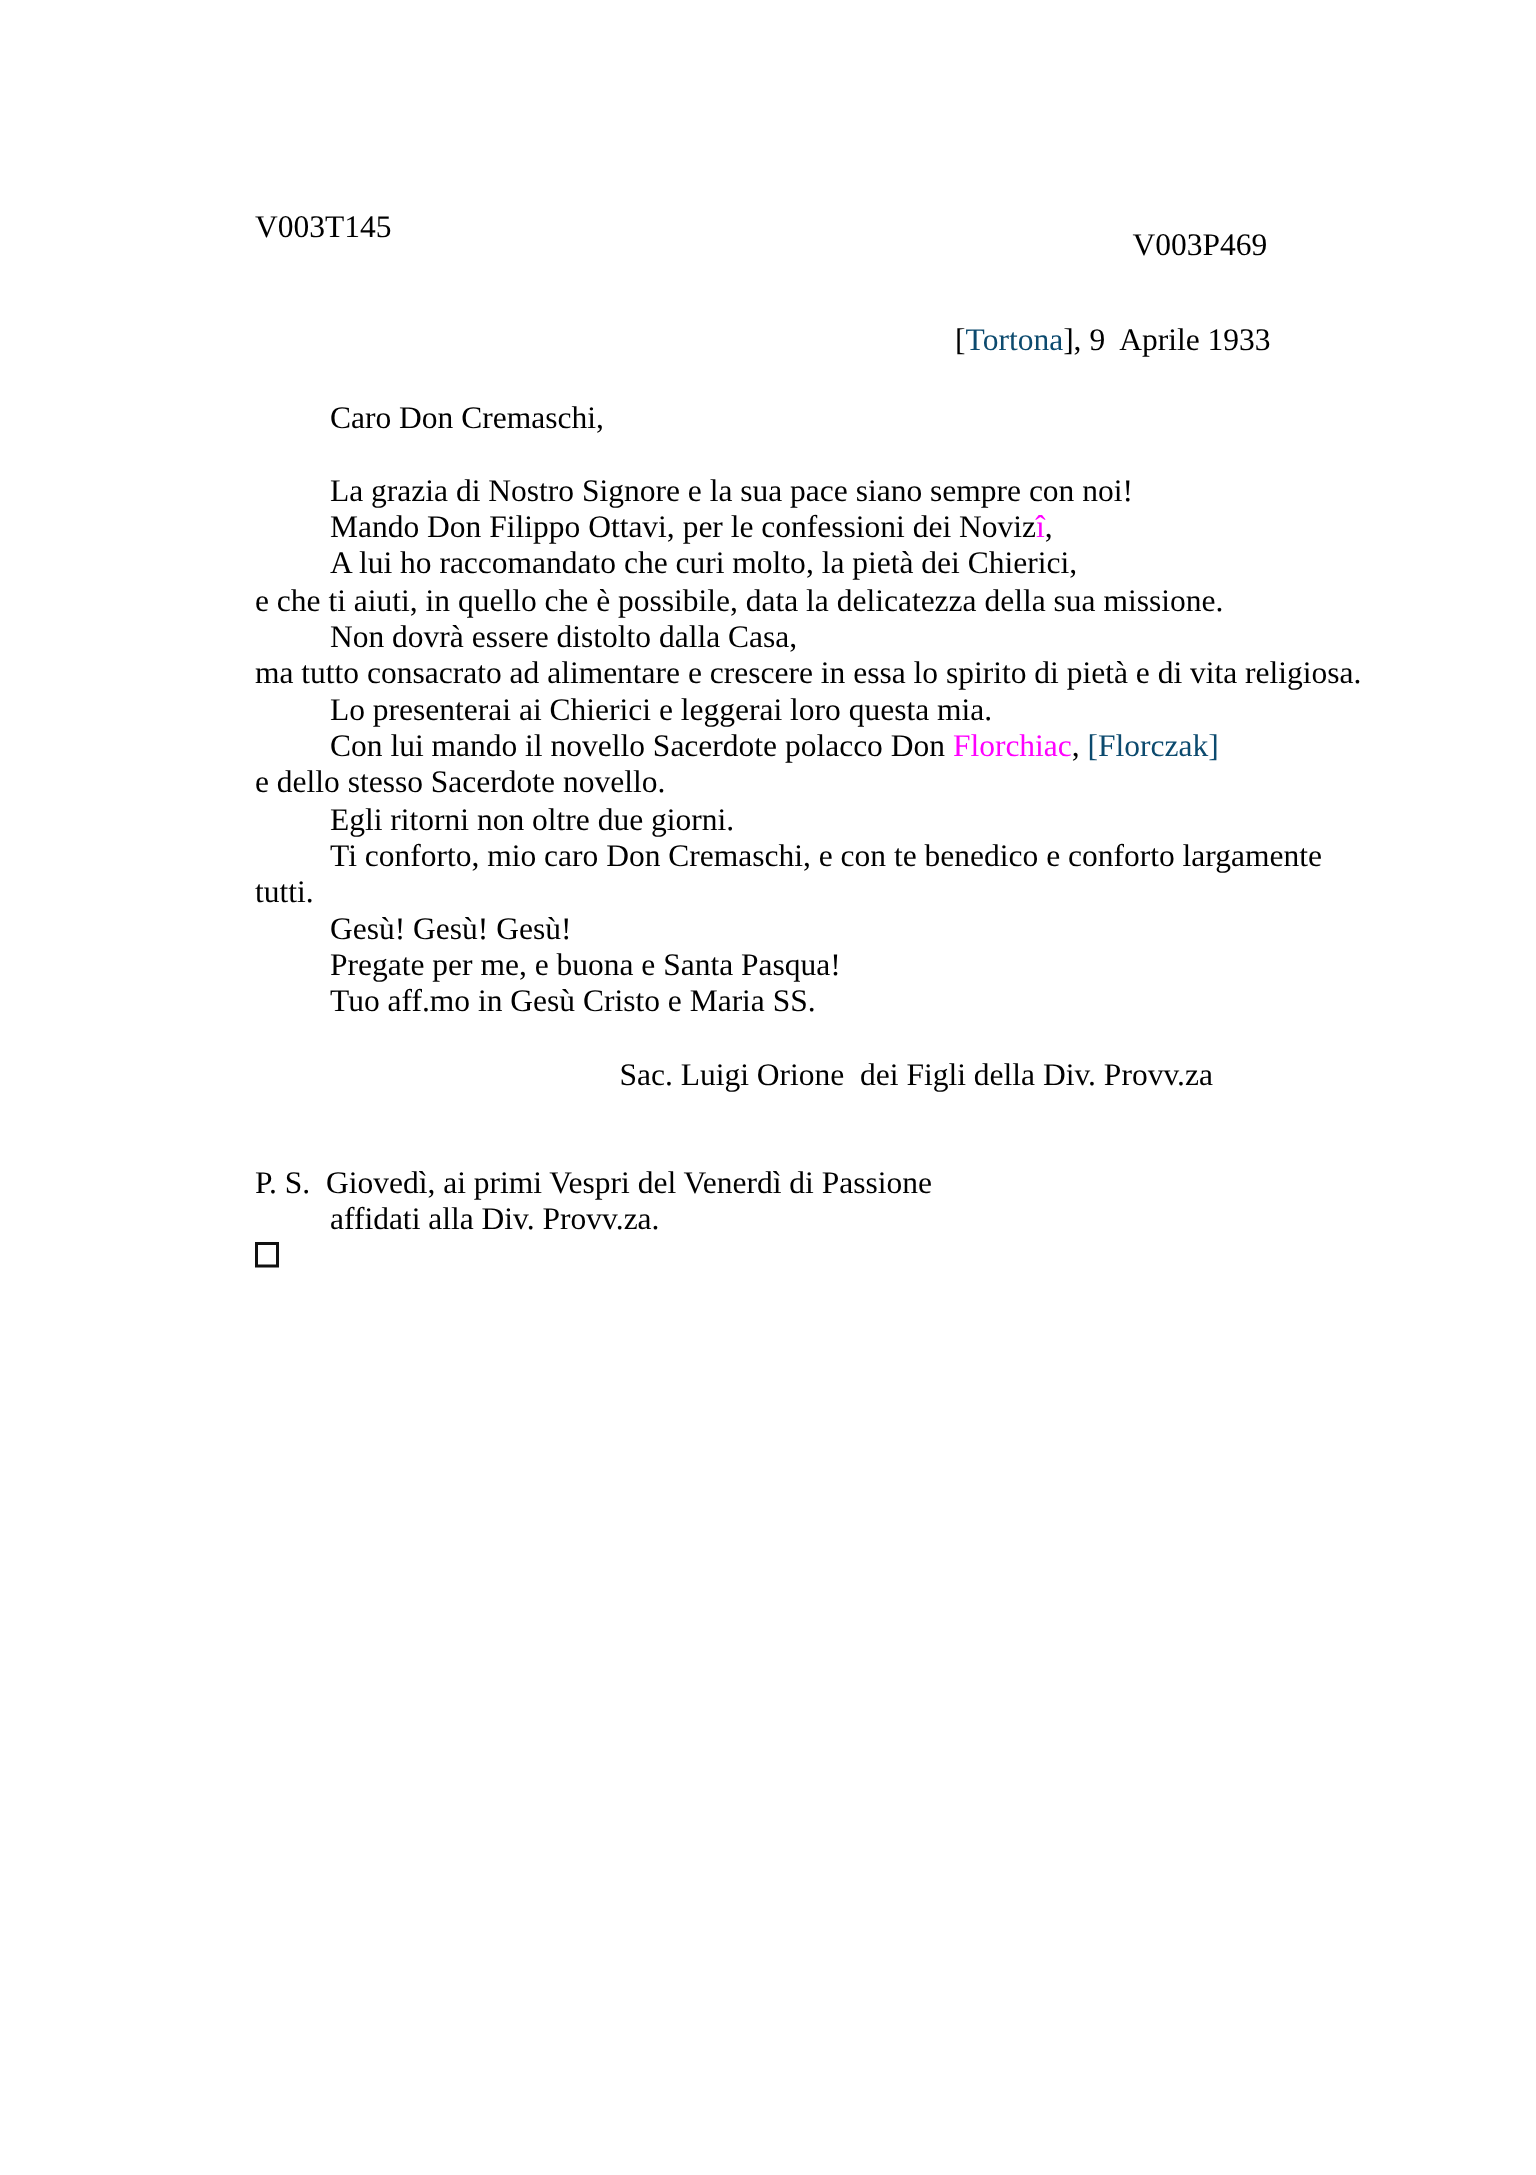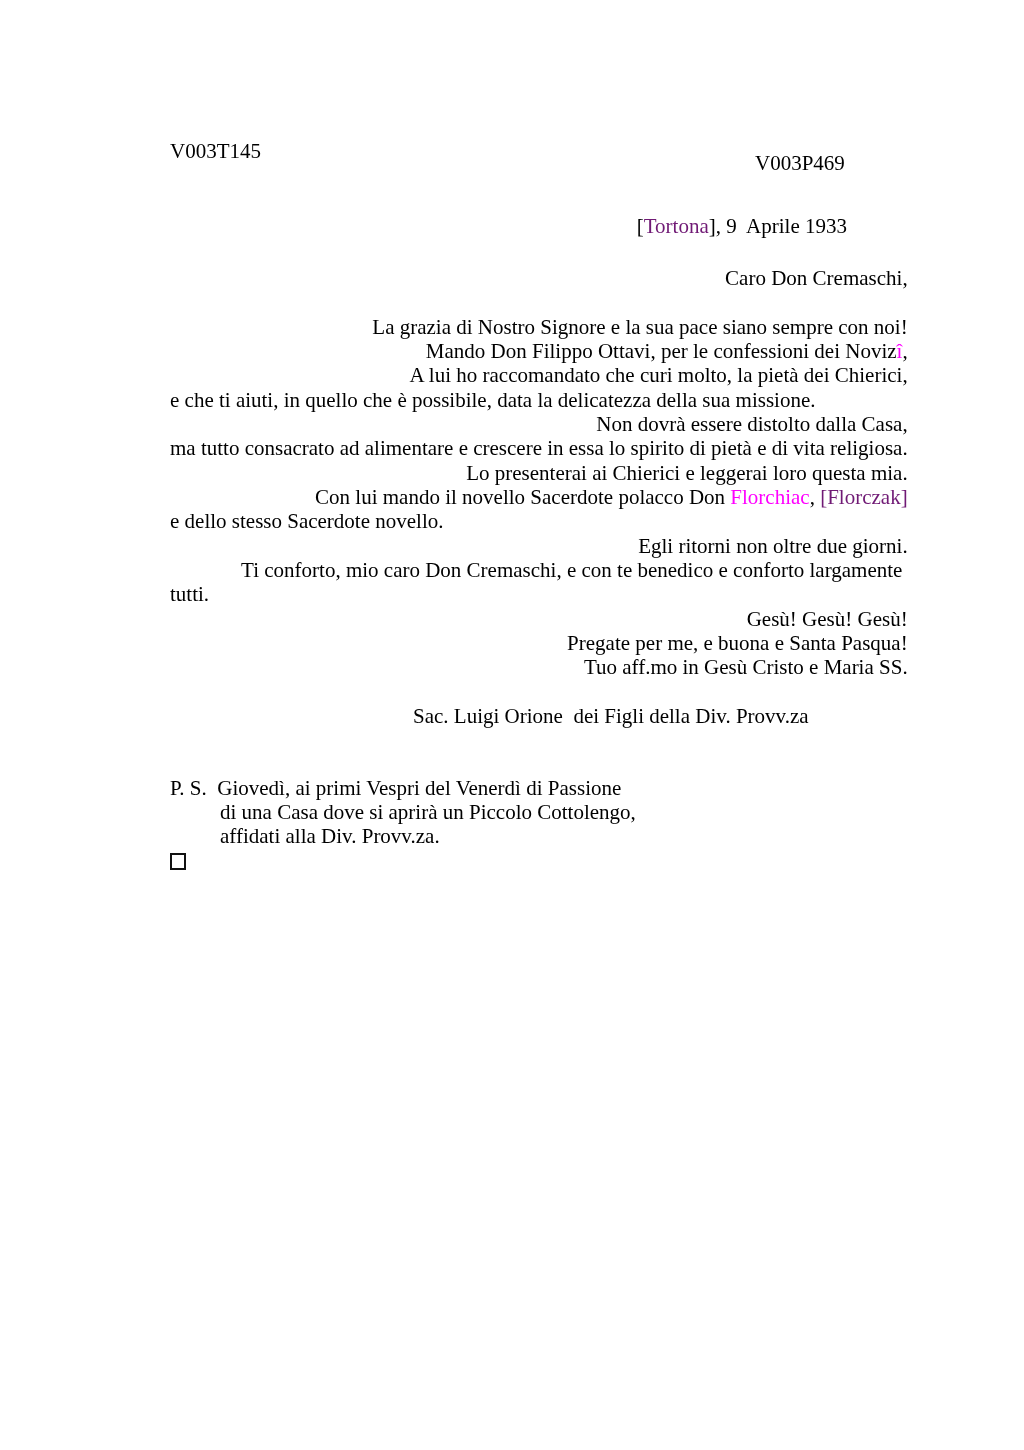--- a/index.html
+++ b/index.html
@@ -32,29 +32,29 @@
   .letter {
     position: absolute;
     left: 170px;
     top: 266px;
   }
   .line {
     height: 24.33px;
     line-height: 24.33px;
     white-space: pre;
   }
-  .indent    { padding-left: 50px; text-align: right; }
+  .indent    { padding-left: 50px; }
   .signature { padding-left: 243px; }
   .ps-start  { margin-top: 23px; }
   .ps-cont   { padding-left: 50px; }
   .u {
     text-decoration-thickness: 1.6px;
     text-underline-offset: 3px;
   }
-  .c-blue    { color: #701a75; }
+  .c-blue    { color: #0c4a6e; }
   .c-magenta { color: #ff00ff; }
   .box {
     display: inline-block;
     width: 12px;
     height: 13px;
     border: 2px solid #111111;
     margin-top: 4px;
     vertical-align: top;
   }
 </style>
@@ -80,17 +80,16 @@
       <div class="line indent"><span>Egli ritorni non oltre due giorni.</span></div>
       <div class="line indent"><span>Ti conforto, mio caro Don Cremaschi, e con te benedico e conforto </span><span class="u">largamente </span></div>
       <div class="line"><span>tutti.</span></div>
       <div class="line indent"><span>Gesù! Gesù! Gesù!</span></div>
       <div class="line indent"><span>Pregate per me, e buona e Santa Pasqua!</span></div>
       <div class="line indent"><span>Tuo aff.mo in Gesù Cristo e Maria SS.</span></div>
       <div class="line"></div>
       <div class="line signature"><span>Sac. Luigi Orione  dei Figli della Div. Provv.za</span></div>
       <div class="line"></div>
       <div class="line ps-start"><span>P. S.  </span><span>Giovedì, ai primi Vespri del Venerdì di Passione</span></div>
-      <div class="line ps-cont"><span>di una Casa dove si aprirà un Piccolo Cottolengo,</span></div>
       <div class="line ps-cont"><span>affidati alla Div. Provv.za.</span></div>
       <div class="line"><span class="box"></span></div>
     </div>
 </div>
 
 </body></html>

